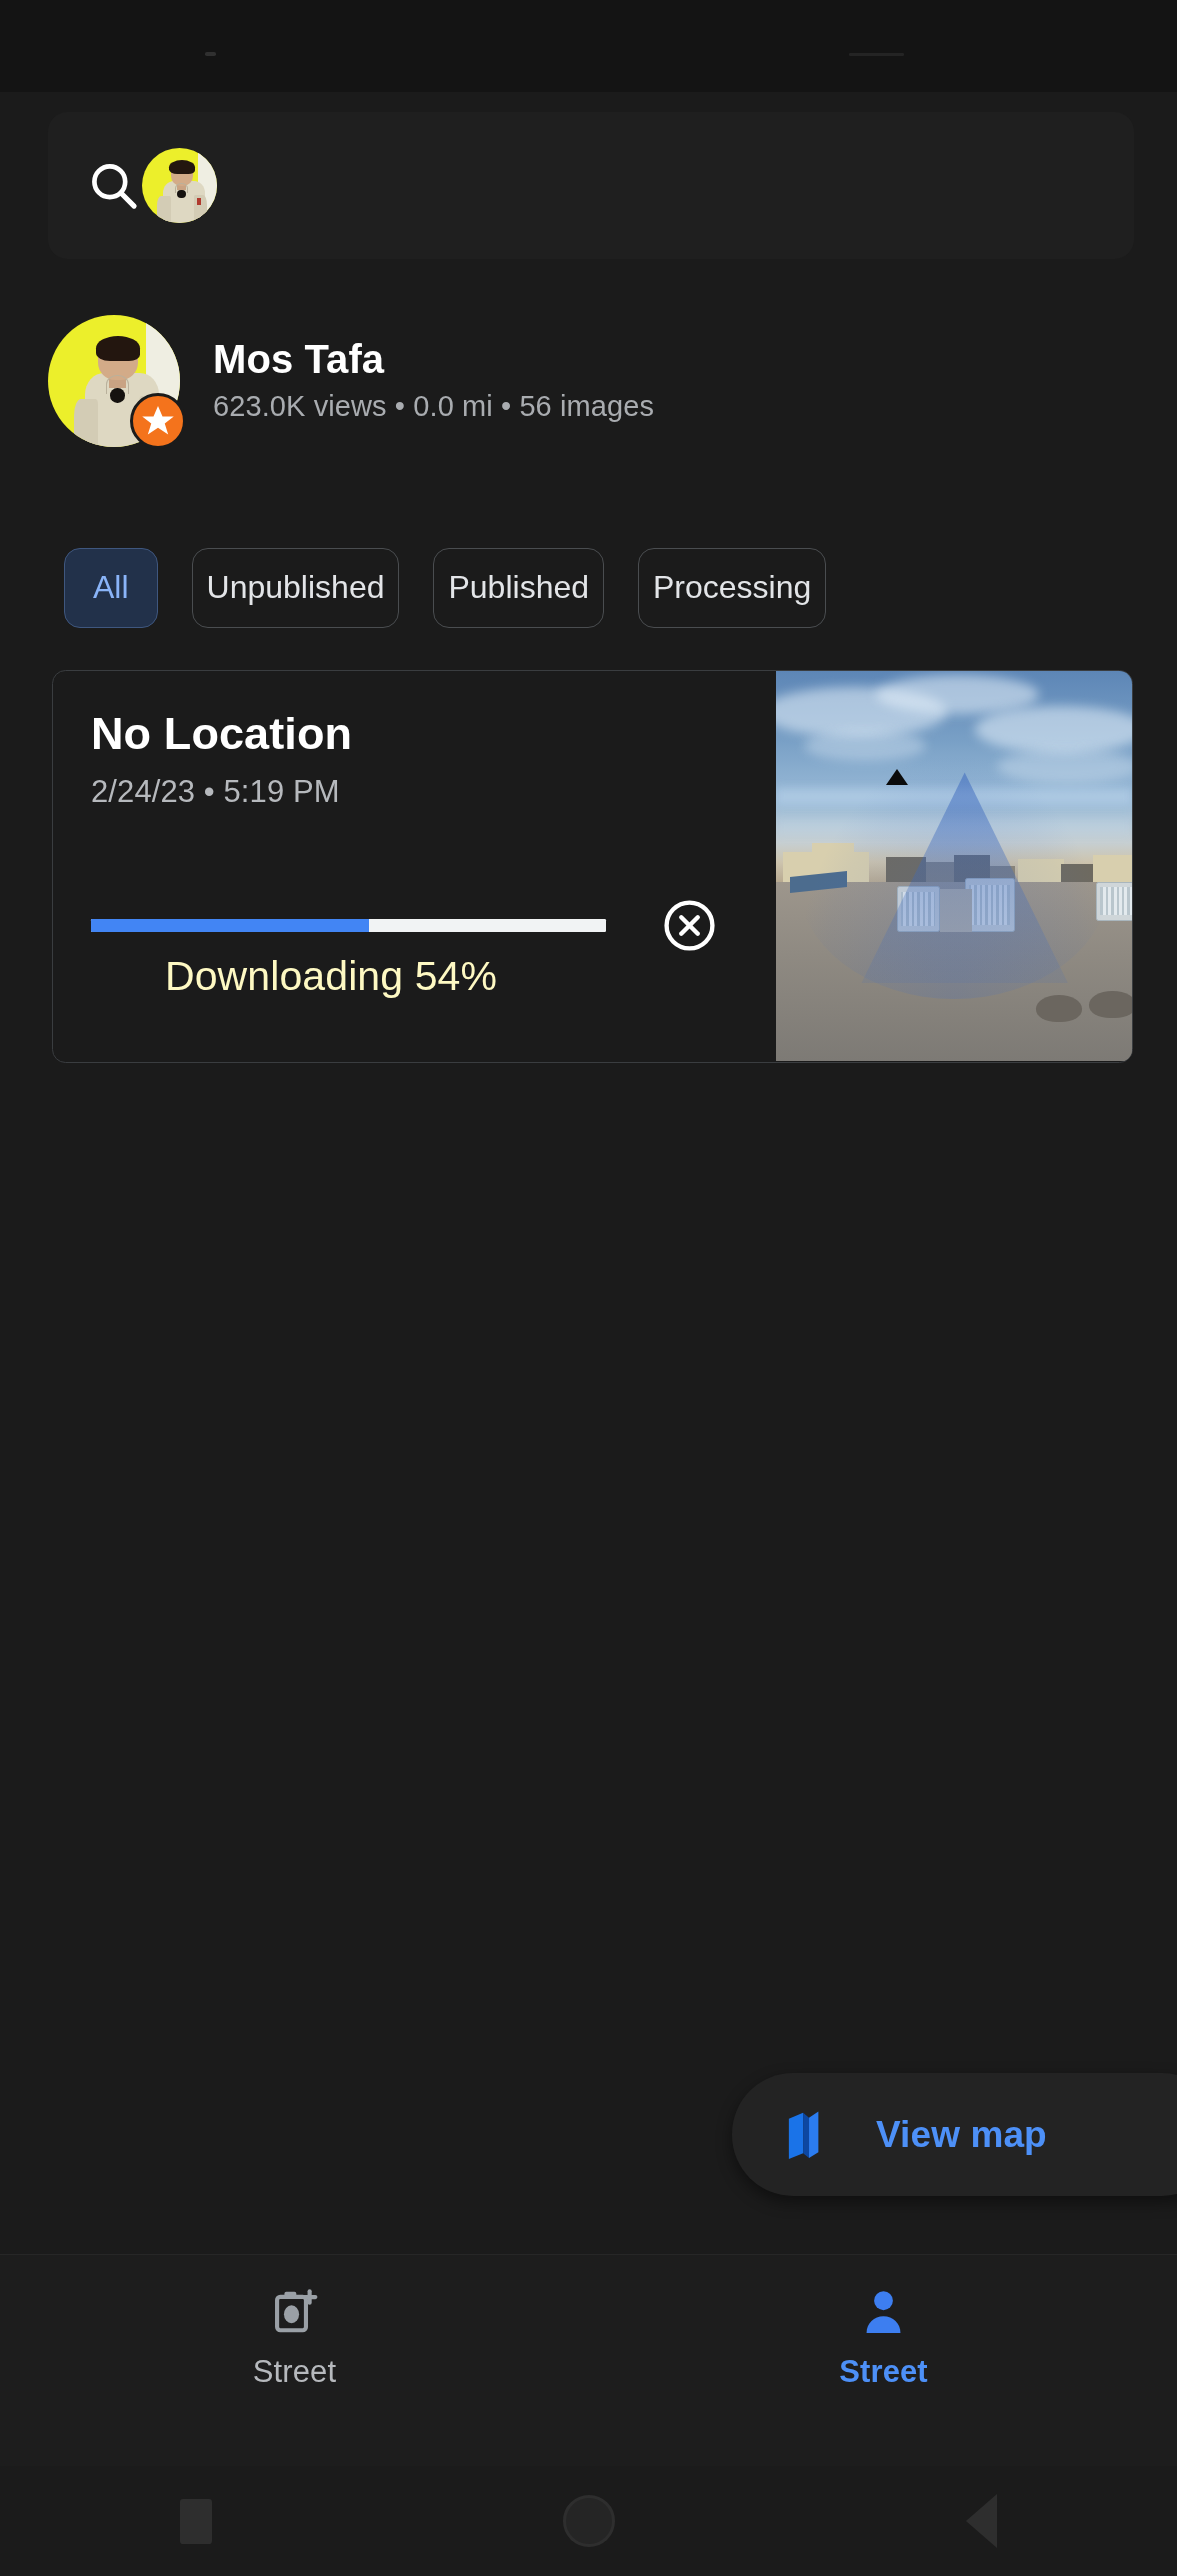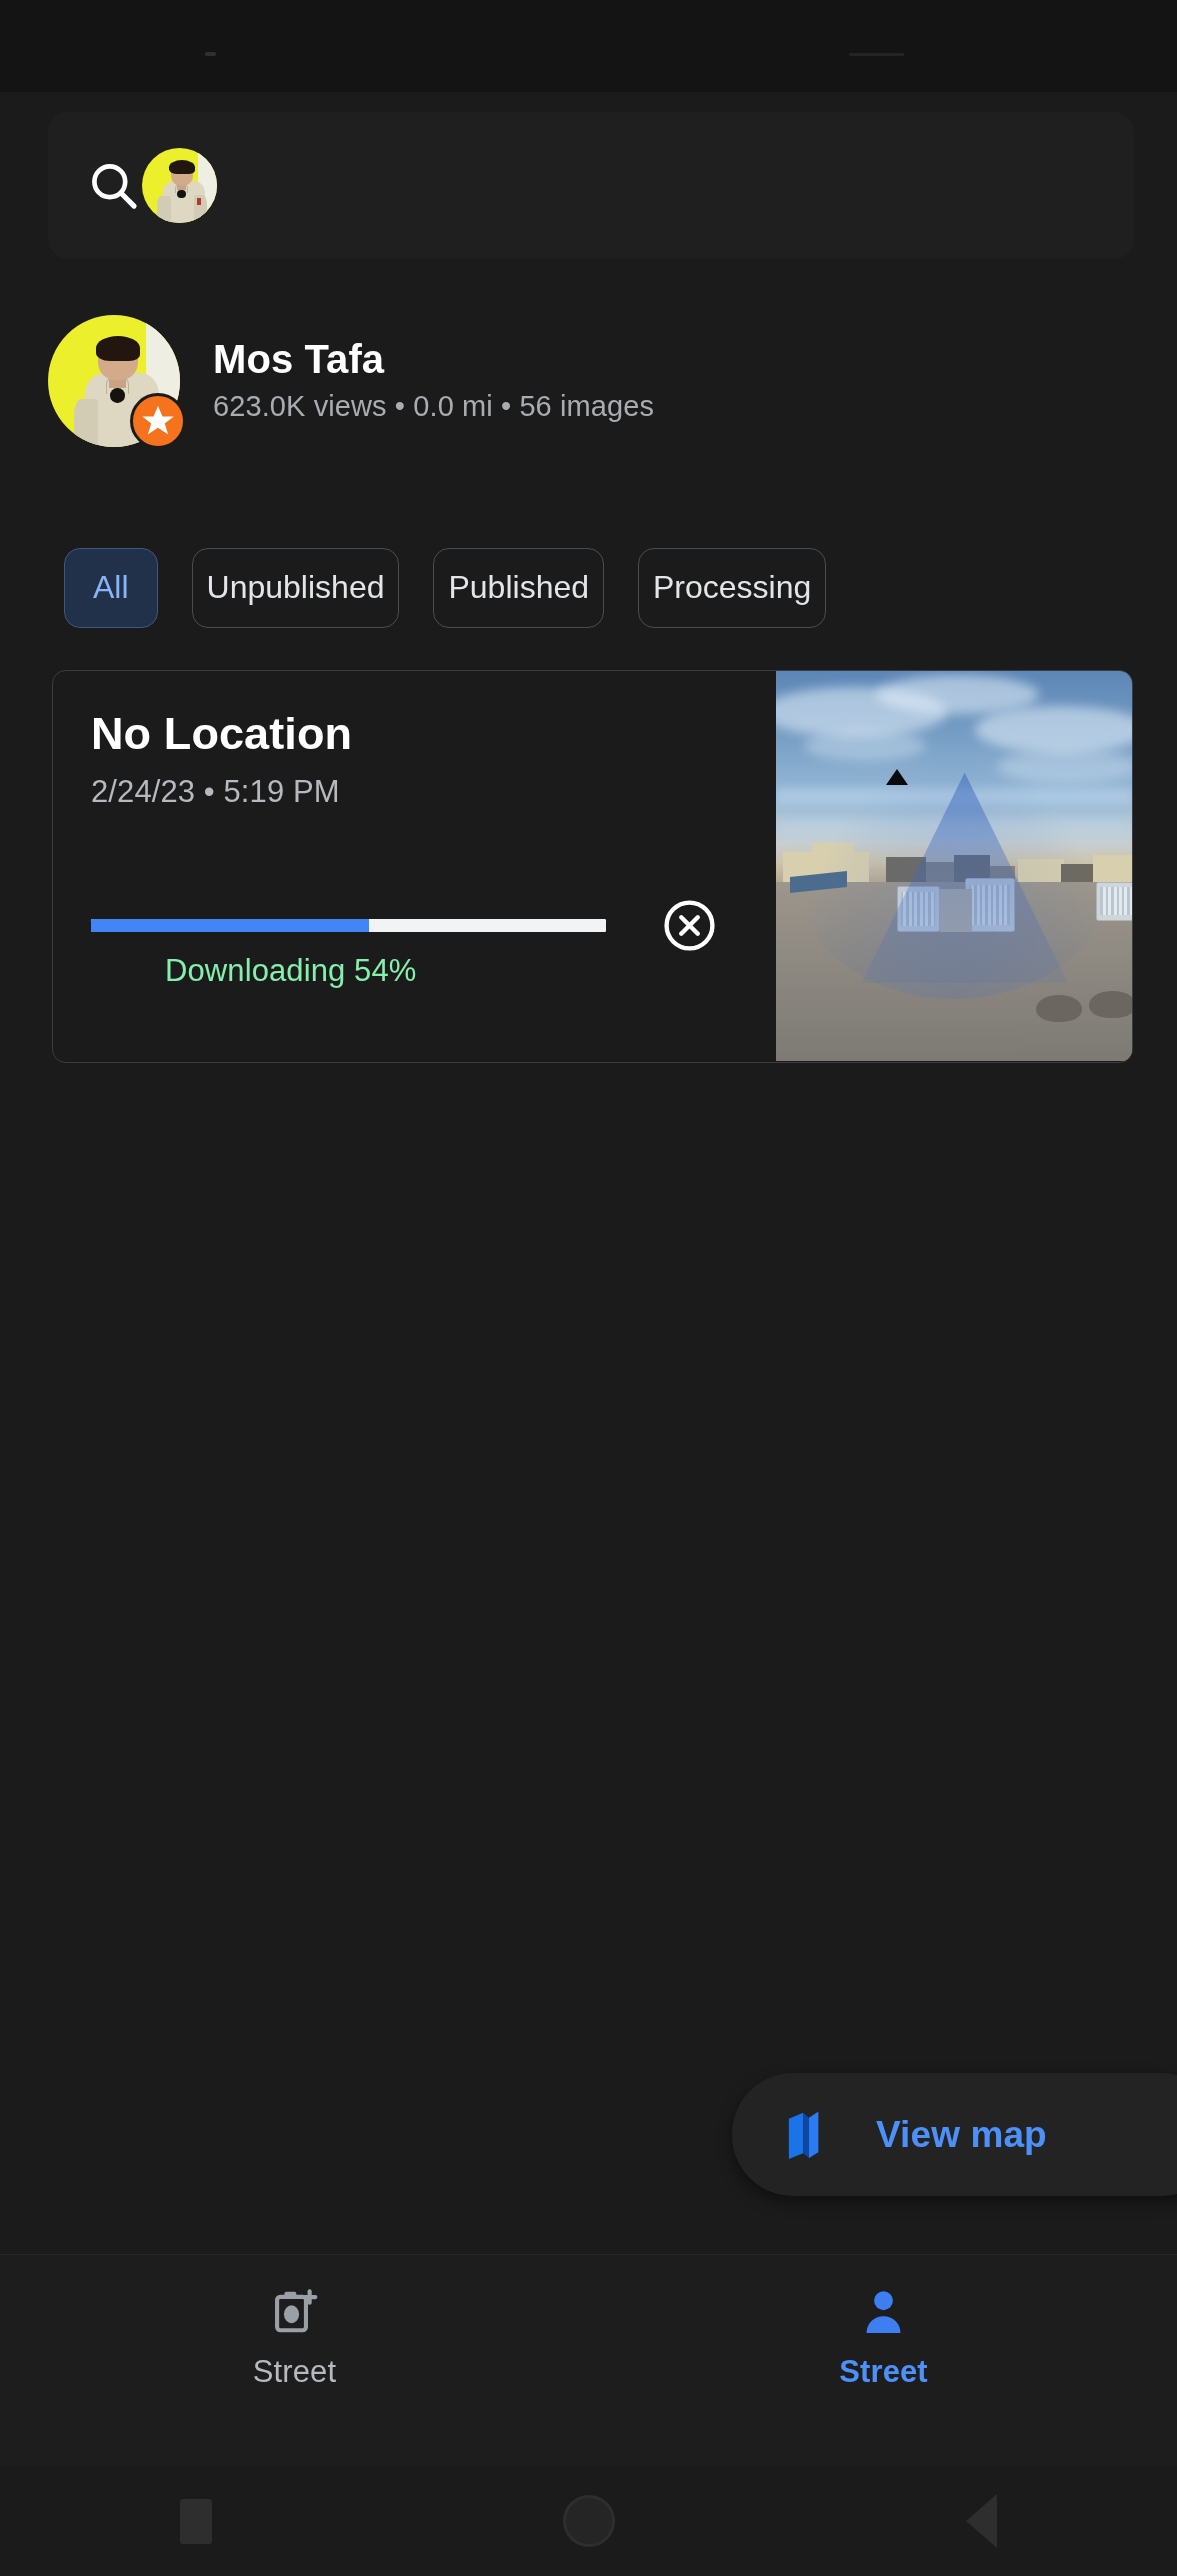--- a/index.html
+++ b/index.html
@@ -119,21 +119,21 @@
   .progress-row{
     position:absolute; left:38px; top:227px; width:669px;
     display:flex; align-items:center;
   }
   .progress-track{
     width:515px; height:13.5px; background:#f1f3f4; border-radius:1.2px; overflow:hidden;
   }
   .progress-fill{ height:100%; background:#4285f4; }
   .cancel-icon{ margin-left:56px; width:55px; height:55px; flex:0 0 auto; }
   .progress-label{
-    position:absolute; left:112px; top:282px; font-size:31px; color:#86efac;
+    position:absolute; left:112px; top:282px; font-size:41px; color:#fef9c3;
     letter-spacing:0.1px;
   }
 
   
   .thumb{
     position:absolute; right:0; top:0; width:356px; height:390px; overflow:hidden;
   }
   .pano{
     position:absolute; inset:0;
     background:

